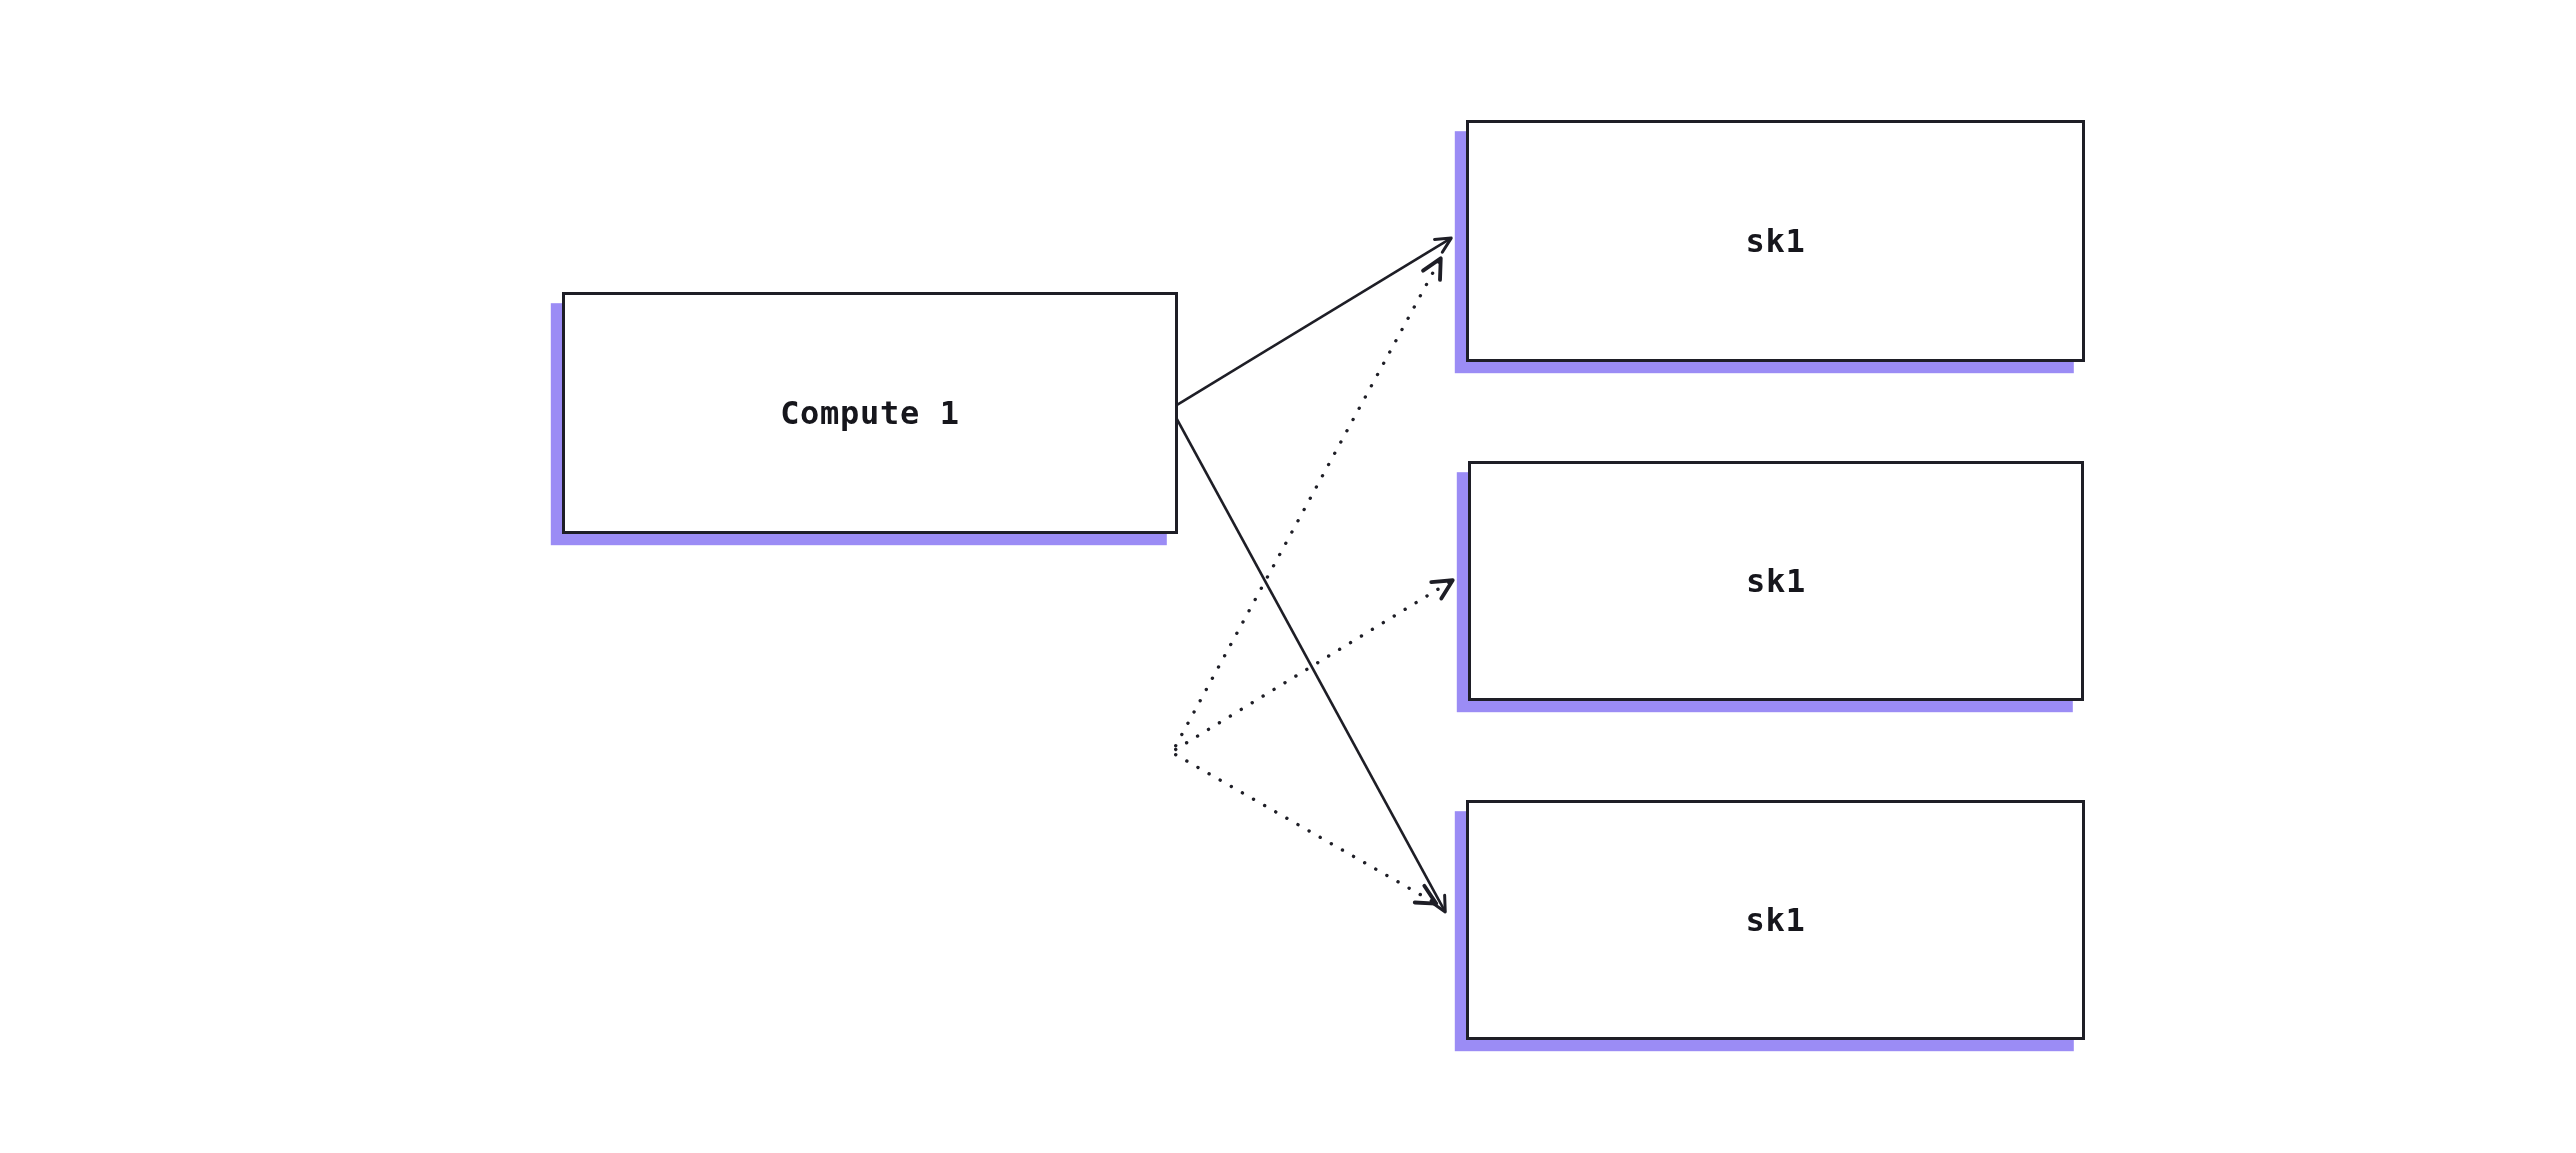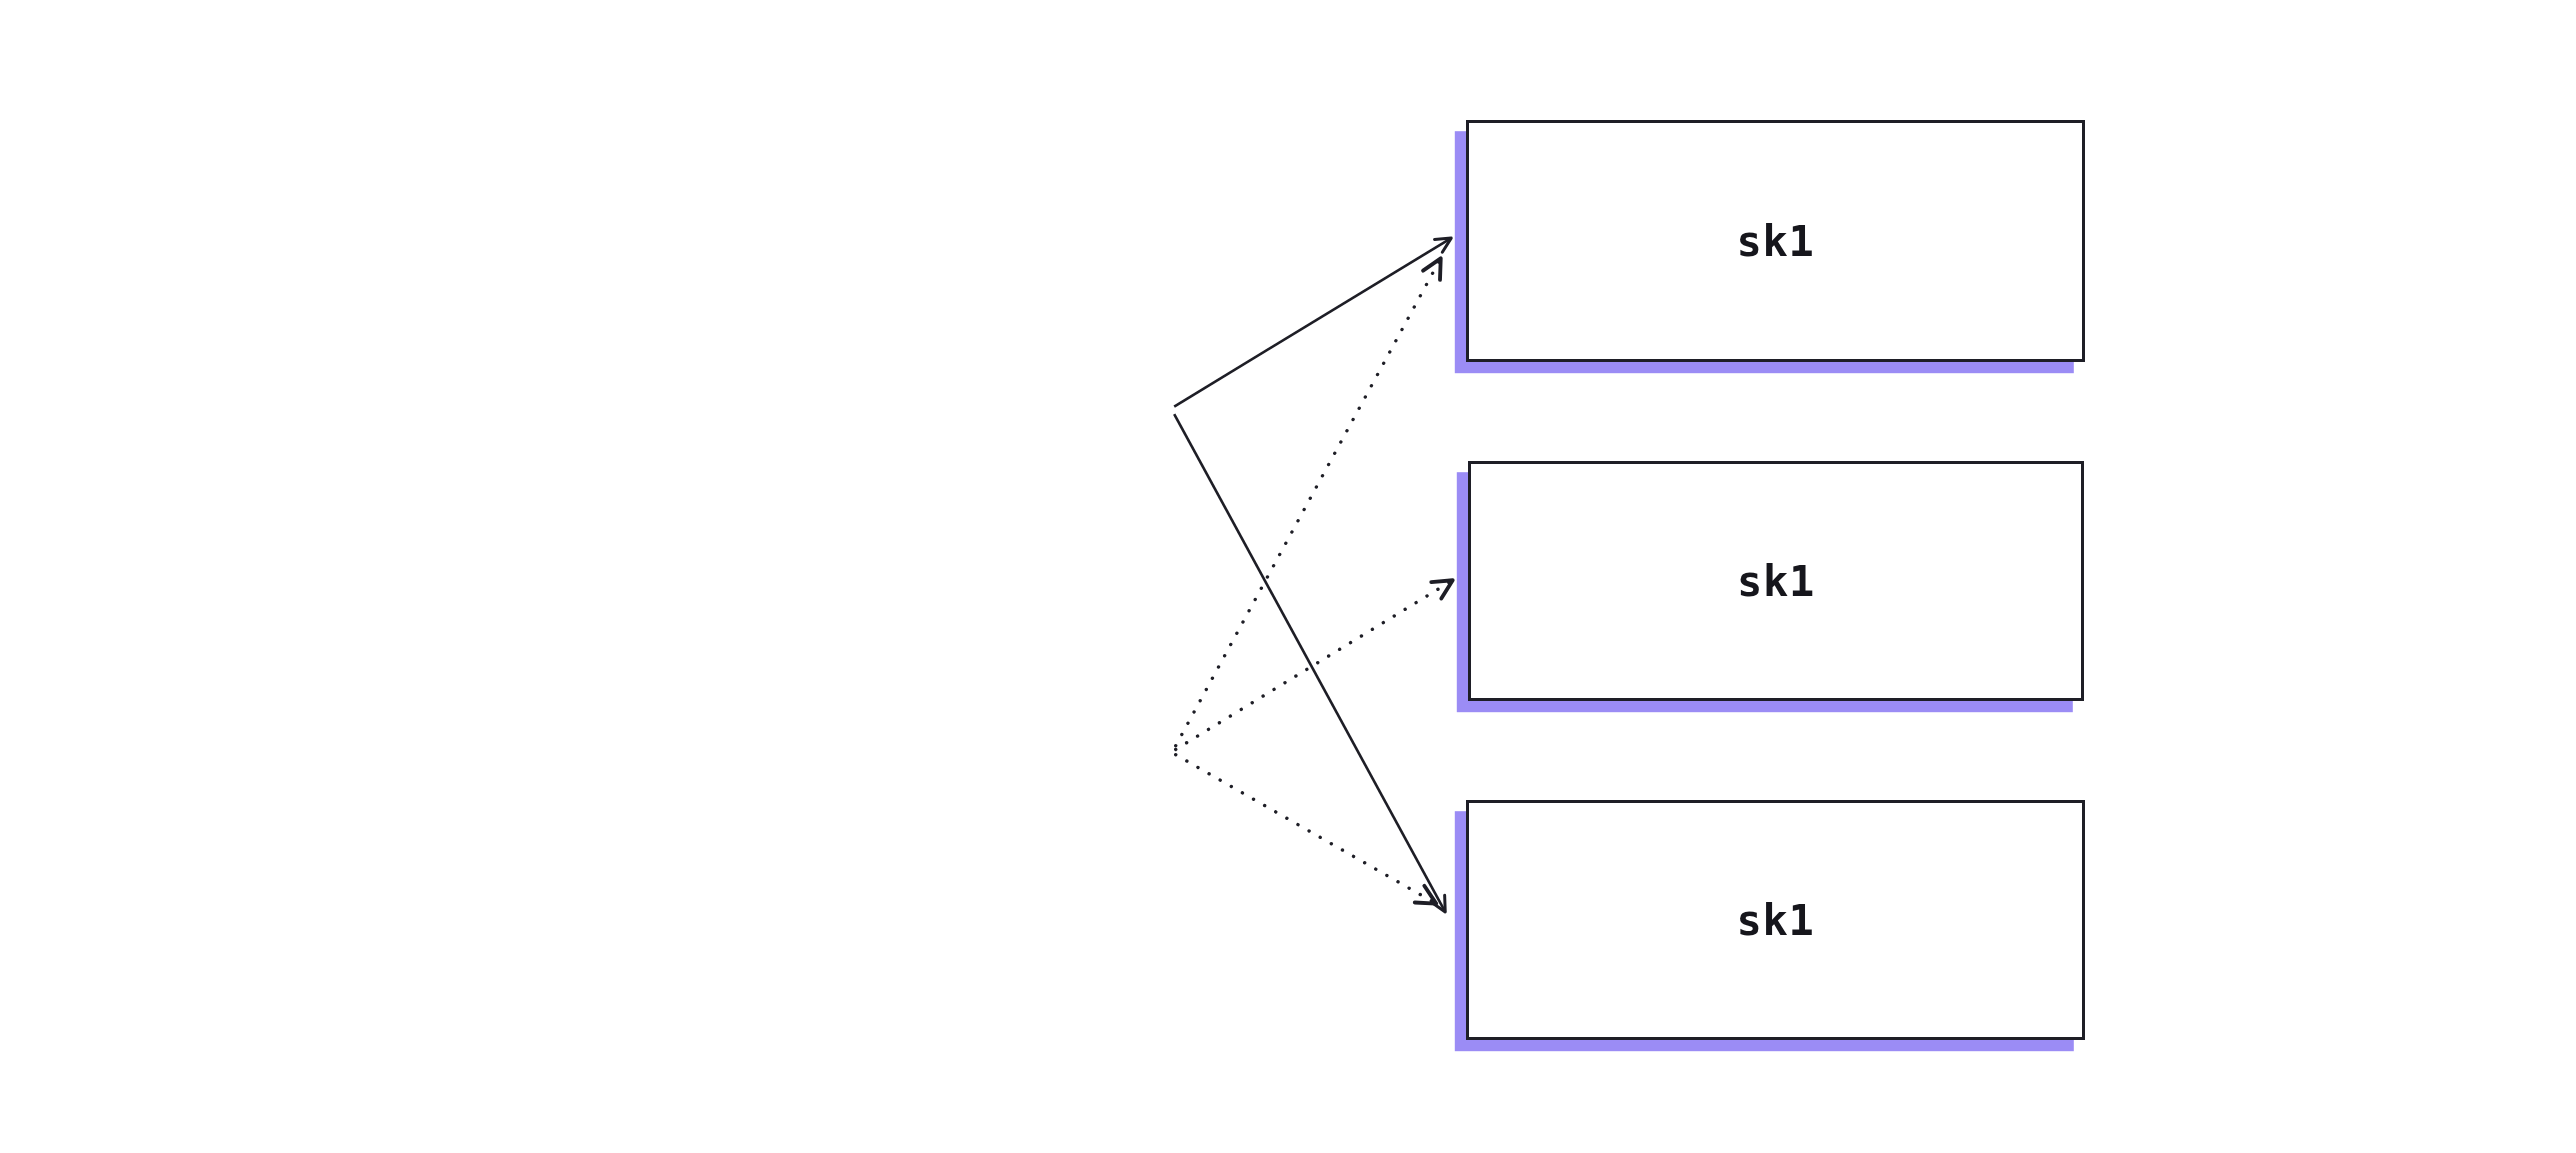--- a/index.html
+++ b/index.html
@@ -38,21 +38,21 @@
     background: #ffffff;
     border: 3px solid #1e1e26;
     box-shadow: -11.2px 11.2px 0 0 #9b8cf5;
     display: flex;
     align-items: center;
     justify-content: center;
   }
   .node-label {
     font-family: "DejaVu Sans Mono", monospace;
     font-weight: 700;
-    font-size: 42px;
+    font-size: 32px;
     color: #16161c;
     letter-spacing: 0.7px;
     white-space: nowrap;
   }
   .node-compute1 { left: 562px;  top: 292px;  width: 610px; height: 236px; }
   .node-compute2 { left: 562px;  top: 633px;  width: 610px; height: 236px; }
   .node-sk1a     { left: 1466px; top: 120px;  width: 613px; height: 236px; }
   .node-sk1b     { left: 1468px; top: 461px;  width: 610px; height: 234px; }
   .node-sk1c     { left: 1466px; top: 800px; width: 613px; height: 234px; }
 </style>
@@ -72,20 +72,23 @@
 
     <path class="edge solid" d="M1568 553 L1930 1218" marker-end="url(#arrowhead)"></path>
 
     <path class="edge dotted" d="M1570 996 L1924 345" marker-end="url(#arrowhead)"></path>
 
     <path class="edge dotted" d="M1570 1001 L1940 775" marker-end="url(#arrowhead)"></path>
 
     <path class="edge dotted" d="M1570 1008 L1918 1207" marker-end="url(#arrowhead)"></path>
   </svg>
 
+  <div class="node node-compute1">
+    <span class="node-label">Compute 1</span>
+  </div>
 
 
   <div class="node node-sk1a">
     <span class="node-label">sk1</span>
   </div>
 
   <div class="node node-sk1b">
     <span class="node-label">sk1</span>
   </div>
 

